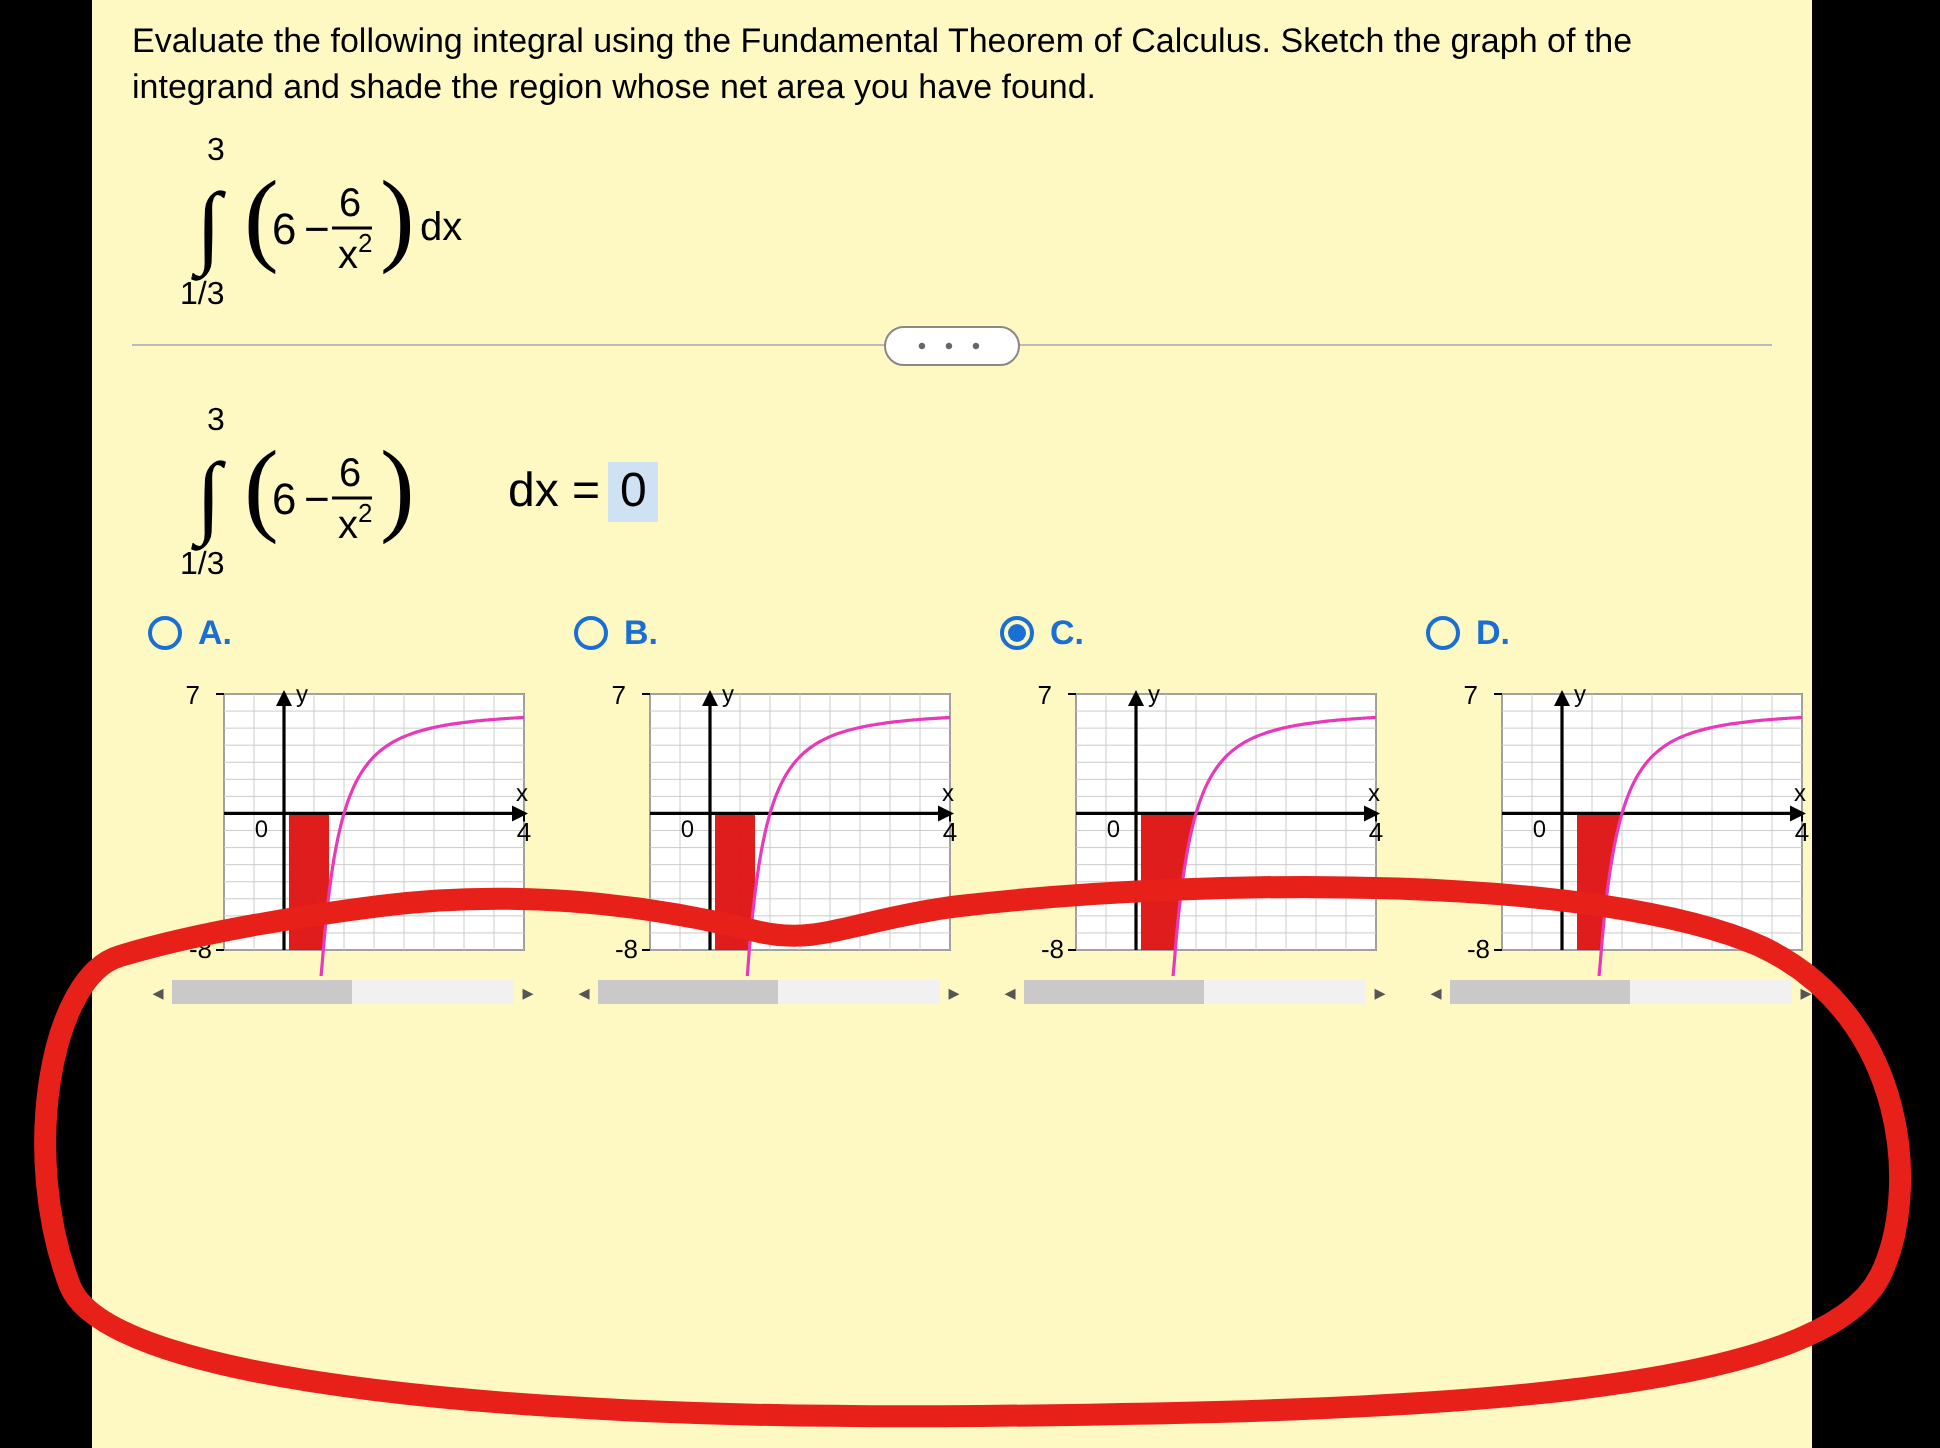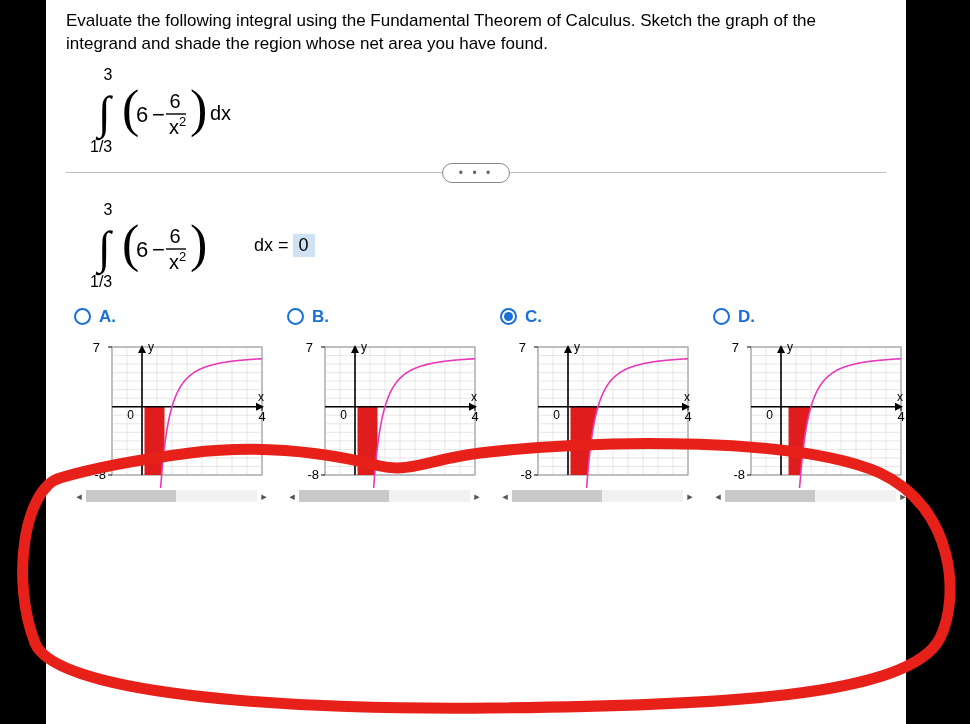--- a/index.html
+++ b/index.html
@@ -1,23 +1,23 @@
 <!DOCTYPE html>
 <html><head>
 <meta charset="utf-8">
 <style>
   *{box-sizing:border-box;margin:0;padding:0}
   body{background:#000;width:970px;height:724px;position:relative;font-family:Arial,Helvetica,sans-serif}
-  .page{position:absolute;left:46px;top:0;width:860px;height:724px;background:#ffffff}
+  .page{position:absolute;left:46px;top:0;width:860px;height:724px;background:#fef9c3}
   .content{padding:10px 20px 0 20px}
   .qtext{font-size:17px;line-height:1.35;color:#000;margin-bottom:12px}
   .integral-block{margin:6px 0 14px 12px;height:90px}
   .integral-row{display:flex;align-items:center}
   .int-svg{flex:0 0 auto}
-  .after-int{font-size:18px;color:#000;margin-left:6px;display:flex;align-items:center}
+  .after-int{font-size:24px;color:#000;margin-left:6px;display:flex;align-items:center}
   .answer-box{background:#cfe2f3;padding:1px 6px;margin-left:4px}
   hr.sep{border:none;border-top:1px solid #bbb;margin:6px 0 0 0}
   .dots-wrap{display:flex;justify-content:center;margin-top:-10px}
   .dots{border:1px solid #888;border-radius:12px;padding:2px 16px;background:#fff;font-size:12px;color:#666;letter-spacing:3px}
   .choose{font-size:17px;margin:18px 0 10px 0}
   .options{display:flex;gap:18px;padding-left:8px}
   .opt{width:210px}
   .opt-head{display:flex;align-items:center;gap:8px;margin-bottom:6px}
   .radio{width:17px;height:17px;border:2px solid #1a6fd6;border-radius:50%;position:relative;flex:0 0 auto}
   .radio.sel::after{content:"";position:absolute;left:2px;top:2px;width:9px;height:9px;background:#1a6fd6;border-radius:50%}

